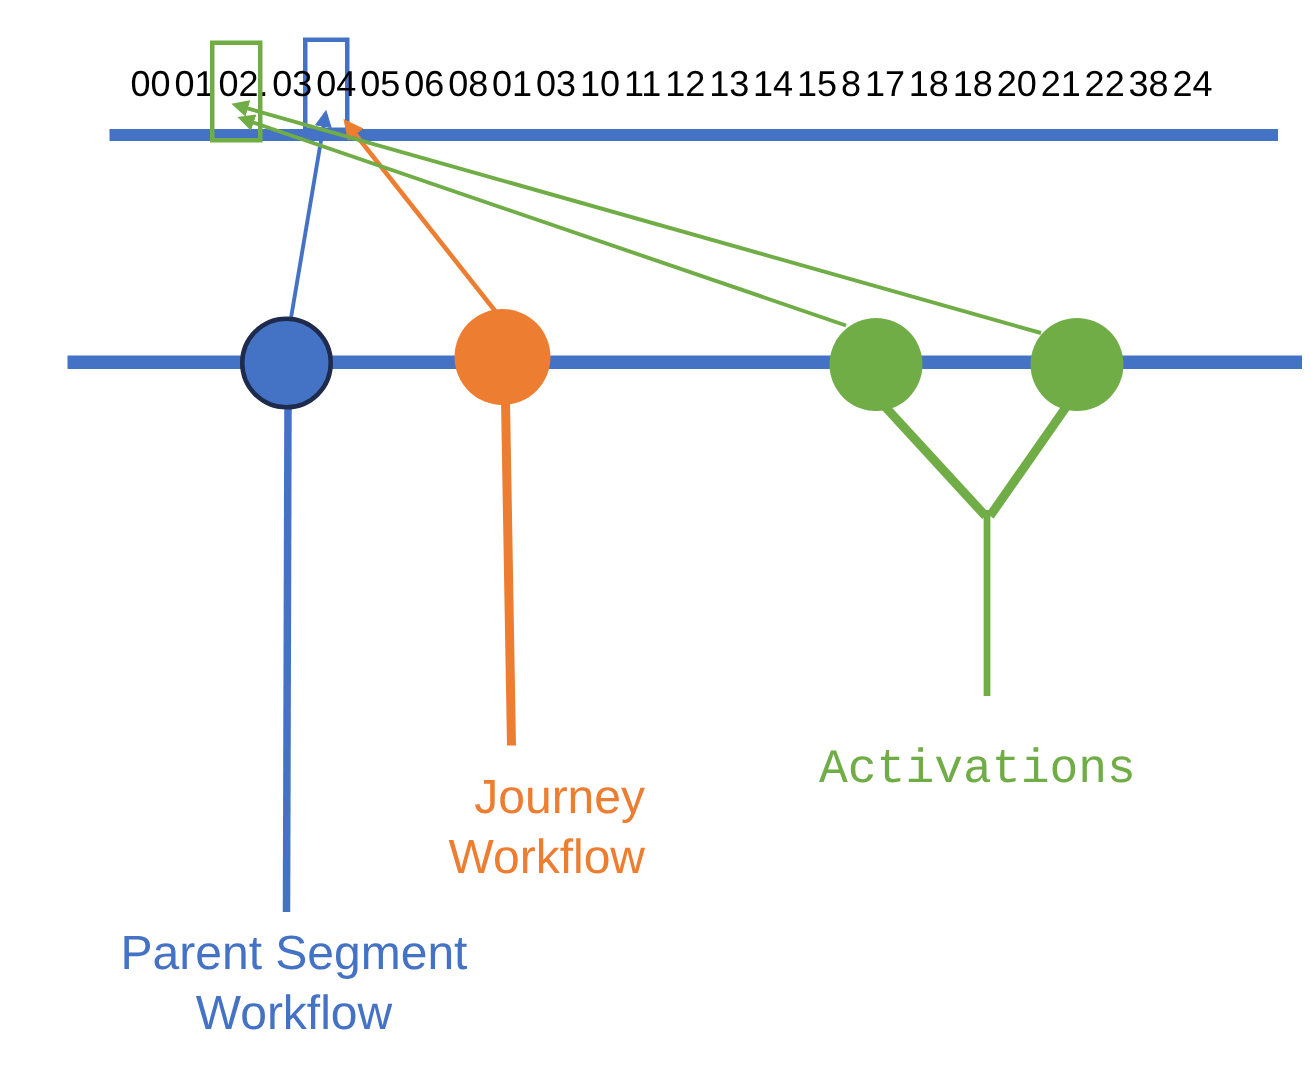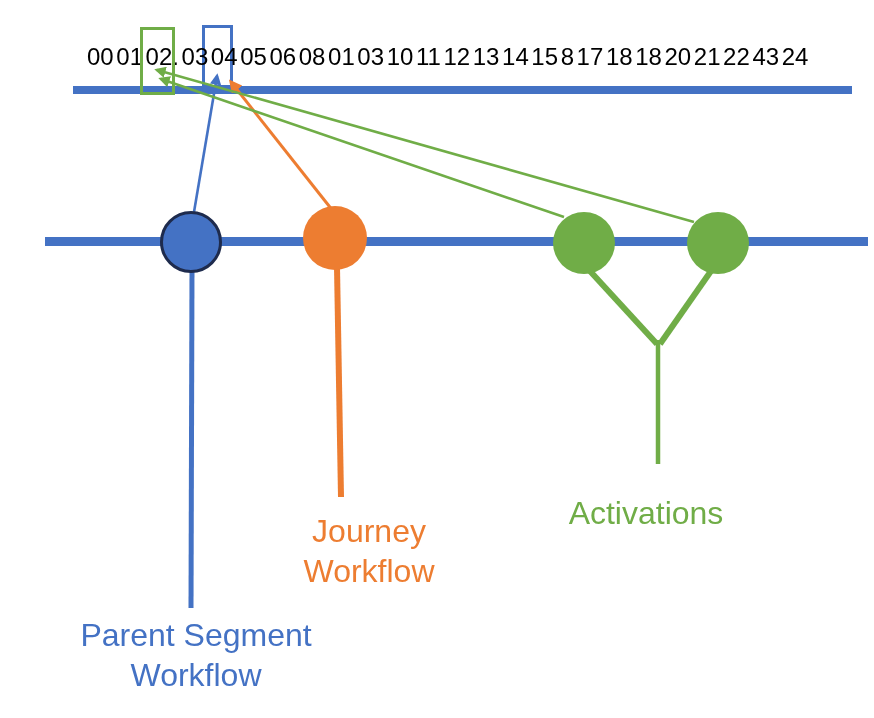--- a/index.html
+++ b/index.html
@@ -32,22 +32,22 @@
   svg.diagram{position:absolute;left:0;top:0;z-index:3;}
   .f-blue{fill:var(--c-blue,#4472C4);}
   .f-orange{fill:var(--c-orange,#ED7D31);}
   .f-green{fill:var(--c-green,#70AD47);}
   .s-blue{stroke:var(--c-blue,#4472C4);}
   .s-orange{stroke:var(--c-orange,#ED7D31);}
   .s-green{stroke:var(--c-green,#70AD47);}
   .node-blue{fill:var(--c-blue,#4472C4);stroke:var(--c-blue_dark,#1E2B4D);stroke-width:3;}
   .label{position:absolute;font-size:32px;line-height:40px;z-index:4;}
   .label div{white-space:nowrap;}
-  .label-journey{left:284px;top:511px;width:170px;text-align:center;color:var(--c-orange,#ED7D31);}
-  .label-activations{left:546px;top:493px;width:200px;text-align:center;color:var(--c-green,#70AD47);}
+  .label-journey{left:260px;top:511px;width:170px;text-align:right;color:var(--c-orange,#ED7D31);}
+  .label-activations{left:546px;top:493px;width:200px;text-align:center;color:var(--c-green,#70AD47);font-family:Liberation Mono, monospace;}
   .label-parent{left:66px;top:615px;width:260px;text-align:center;color:var(--c-blue,#4472C4);}
 </style>
 </head>
 <body>
 
 <div class="canvas">
 
   <div class="hours">
       <span>00</span>
       <span>01</span>
@@ -65,21 +65,21 @@
       <span>13</span>
       <span>14</span>
       <span>15</span>
       <span>8</span>
       <span>17</span>
       <span>18</span>
       <span>18</span>
       <span>20</span>
       <span>21</span>
       <span>22</span>
-      <span>43</span>
+      <span>38</span>
       <span>24</span>
     </div>
 
   <div class="box box-blue"></div>
 
   <svg class="diagram" width="874" height="718" viewBox="0 0 874 718">
     <defs>
       <marker id="ah-blue" viewBox="0 0 10 10" refX="7.5" refY="5" markerWidth="4.4" markerHeight="4.4" orient="auto">
         <path d="M0 0 L10 5 L0 10 z" class="f-blue"></path>
       </marker>

